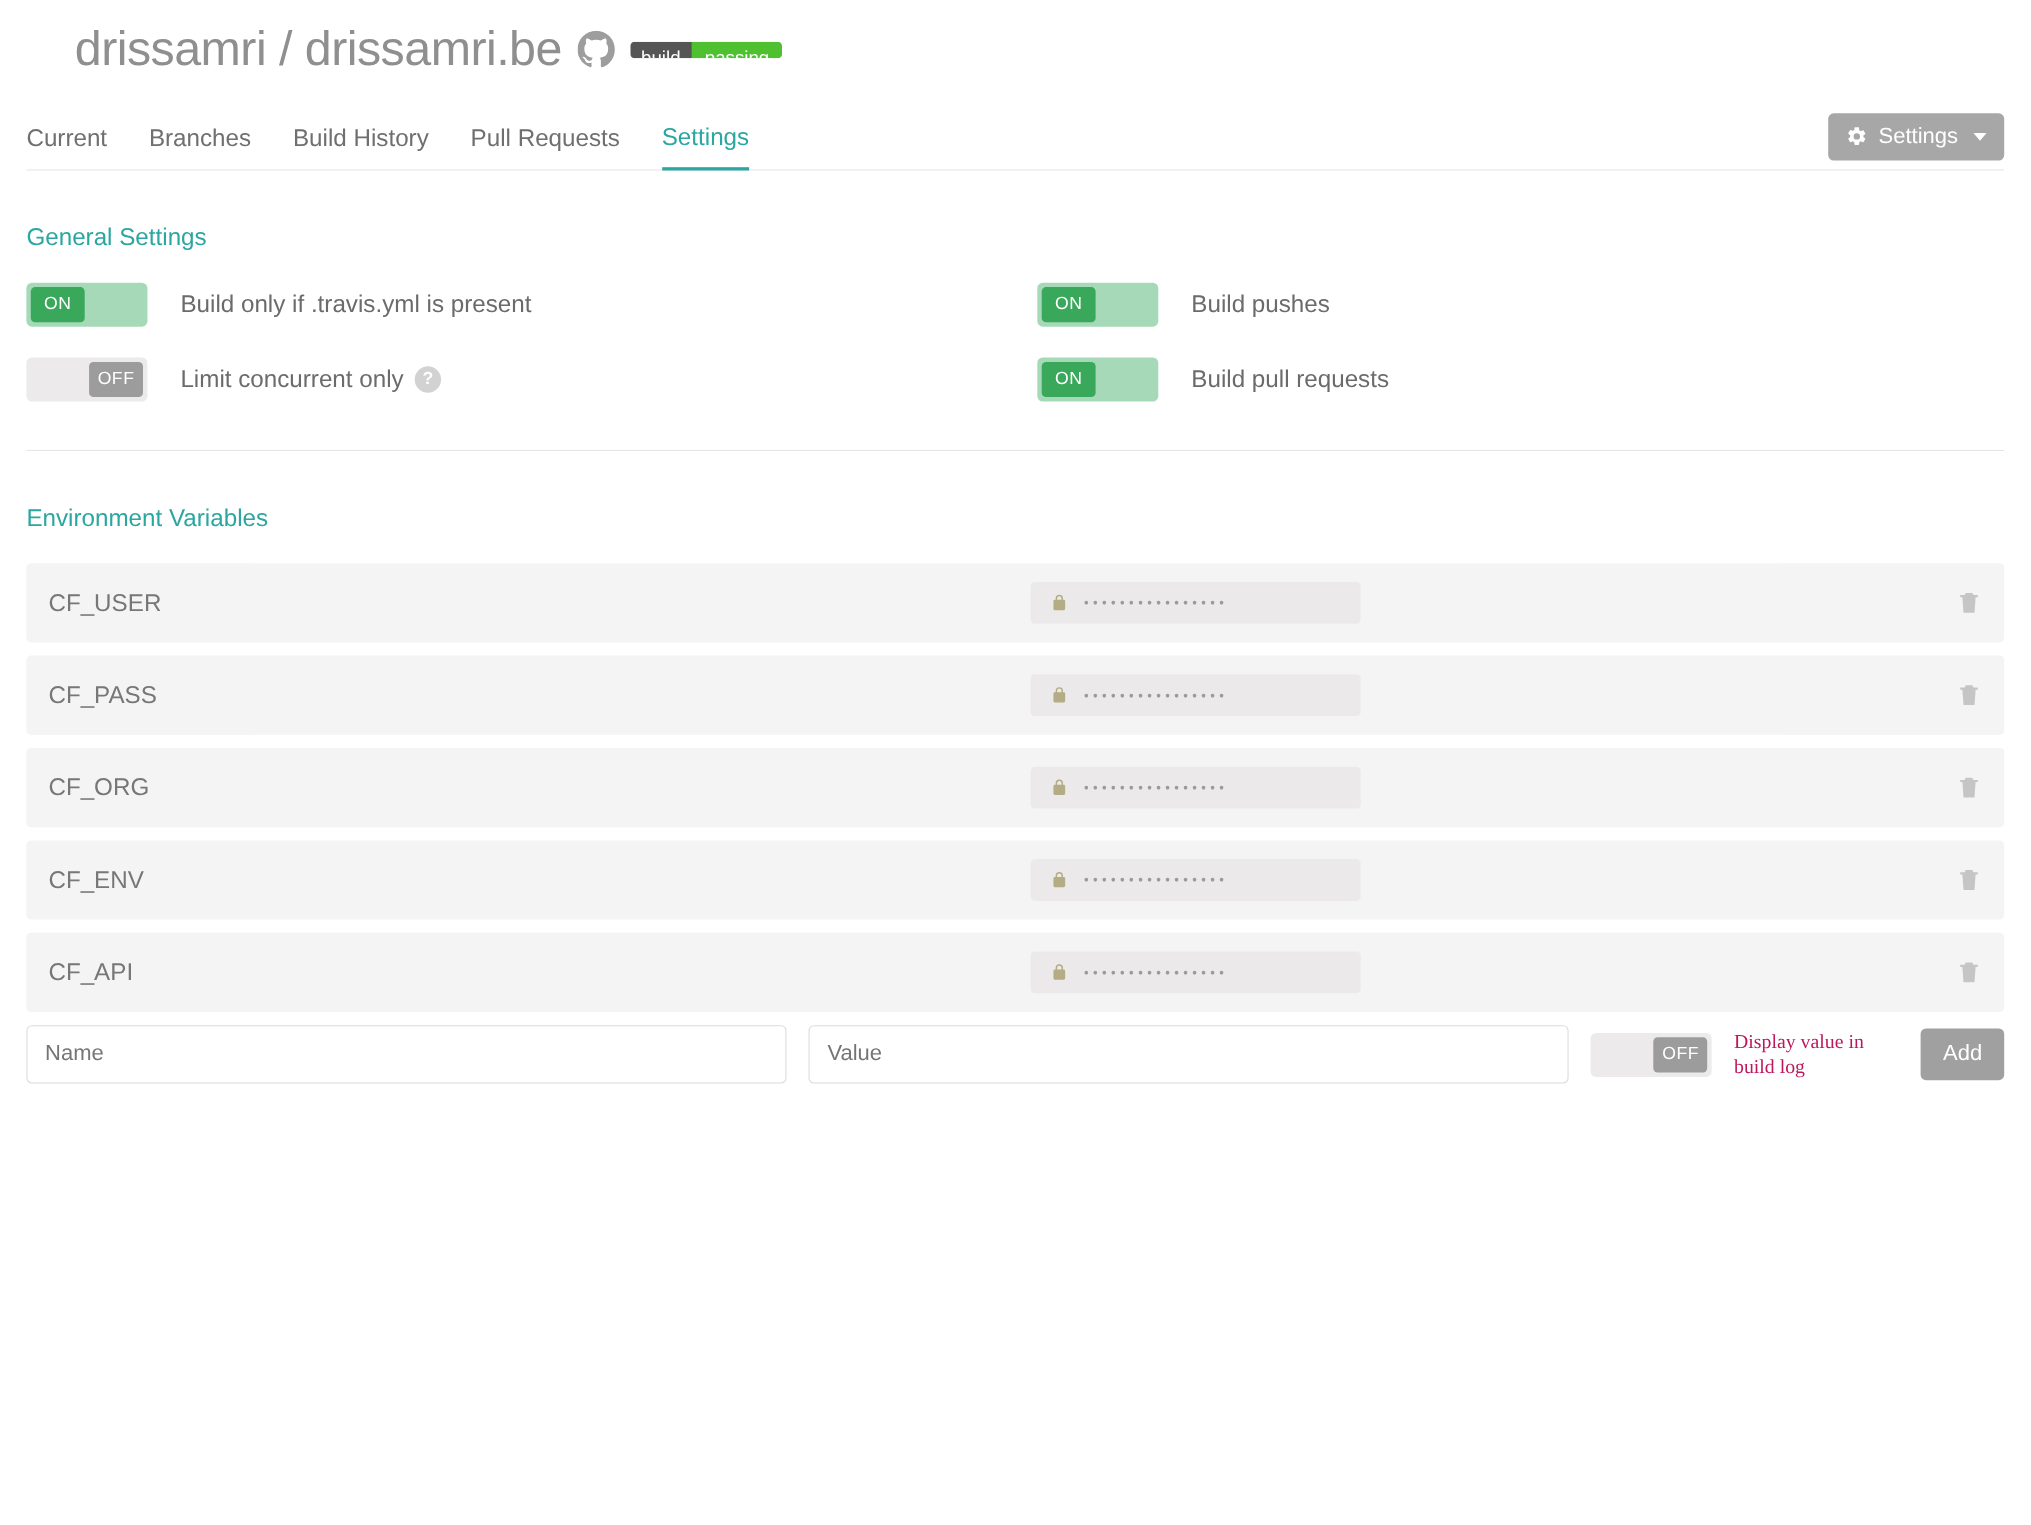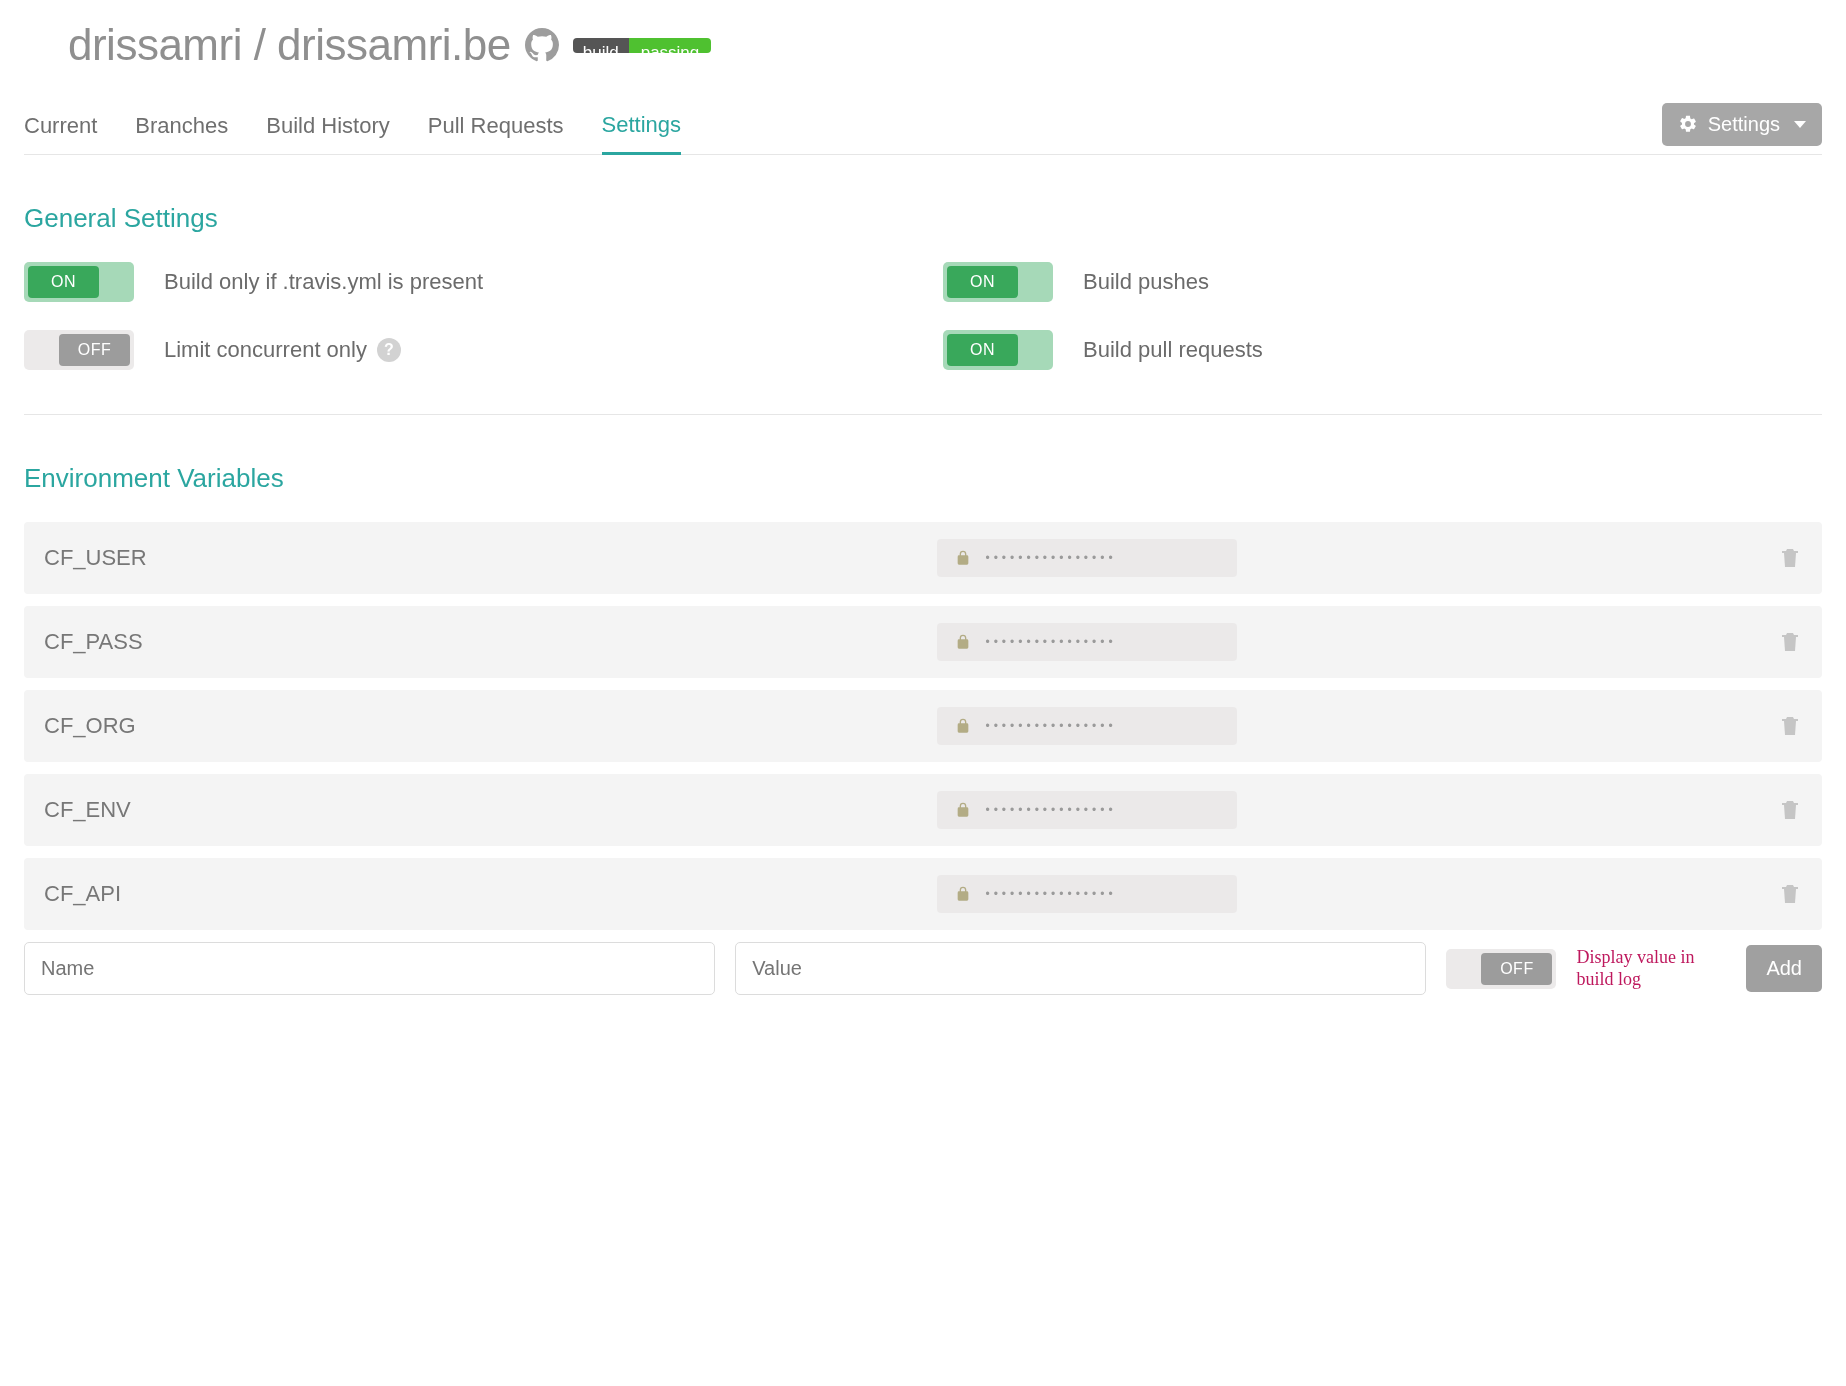--- a/index.html
+++ b/index.html
@@ -84,21 +84,21 @@
     width: 0; height: 0;
     border-left: 6px solid transparent;
     border-right: 6px solid transparent;
     border-top: 7px solid #fff;
     margin-left: 4px;
   }
 
   
   .section-title {
     color: #2ba6a0;
-    font-size: 26px;
+    font-size: 22px;
     font-weight: 400;
     margin: 48px 0 28px 0;
   }
   .general-grid {
     display: grid;
     grid-template-columns: 1fr 1fr;
     row-gap: 28px;
     column-gap: 40px;
     padding-bottom: 44px;
     border-bottom: 1px solid #e6e6e6;
@@ -146,21 +146,21 @@
     justify-content: flex-end;
   }
   .toggle.off .knob {
     background: #9c9c9c;
     right: 4px;
   }
   .toggle .knob {
     position: absolute;
     top: 4px;
     height: 32px;
-    width: 71px;
+    width: 49px;
     border-radius: 4px;
     color: #fff;
     display: flex;
     align-items: center;
     justify-content: center;
     letter-spacing: 0.5px;
   }
 
   
   .env-item {

